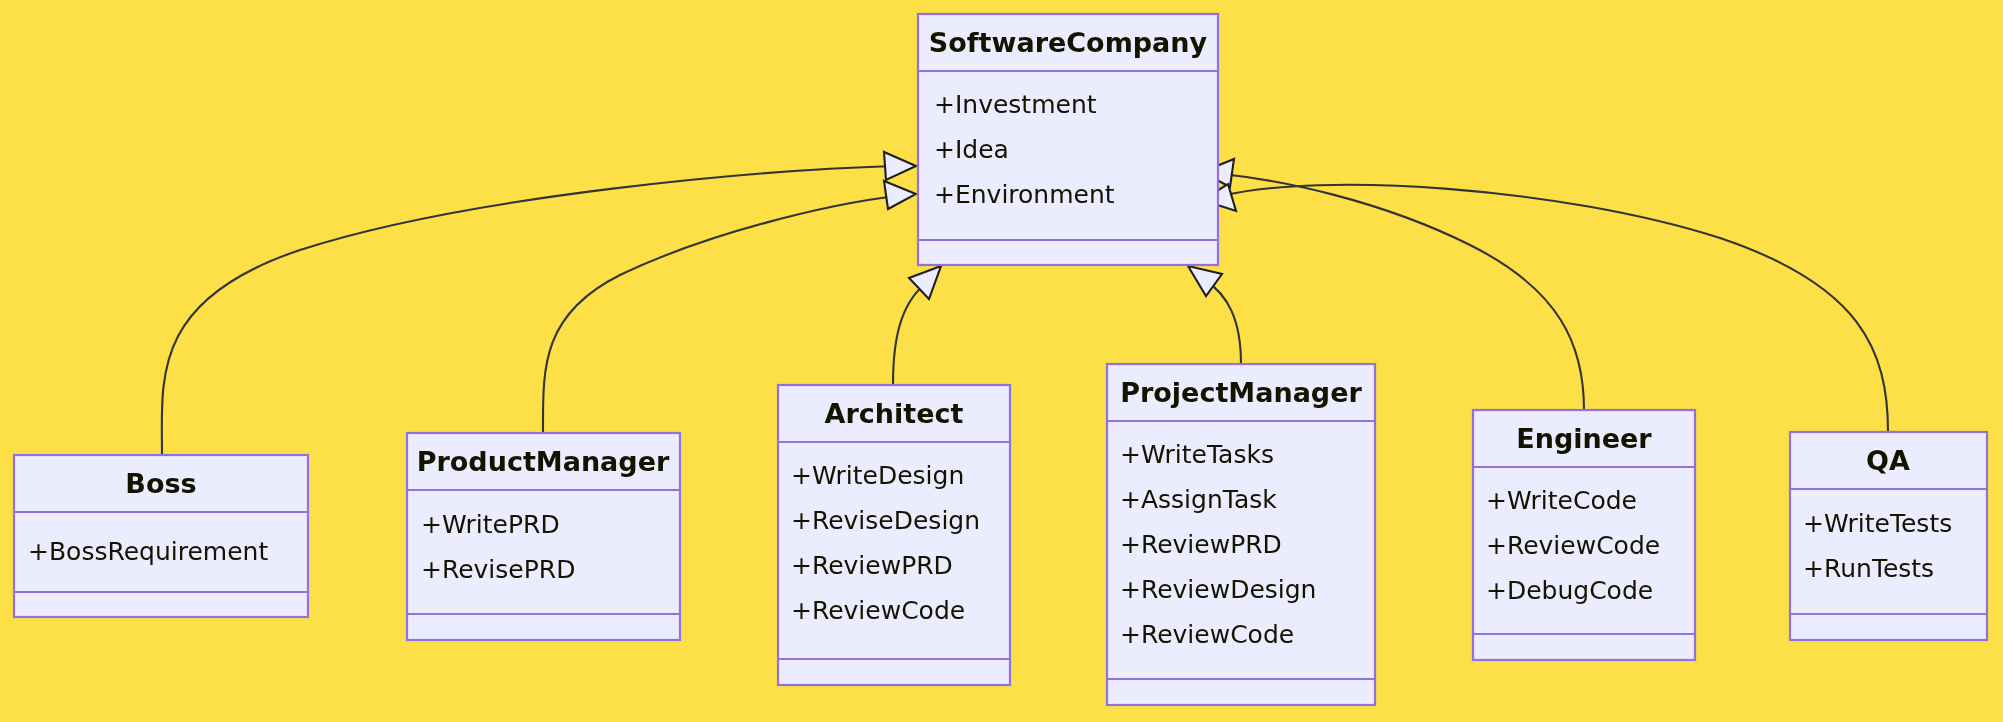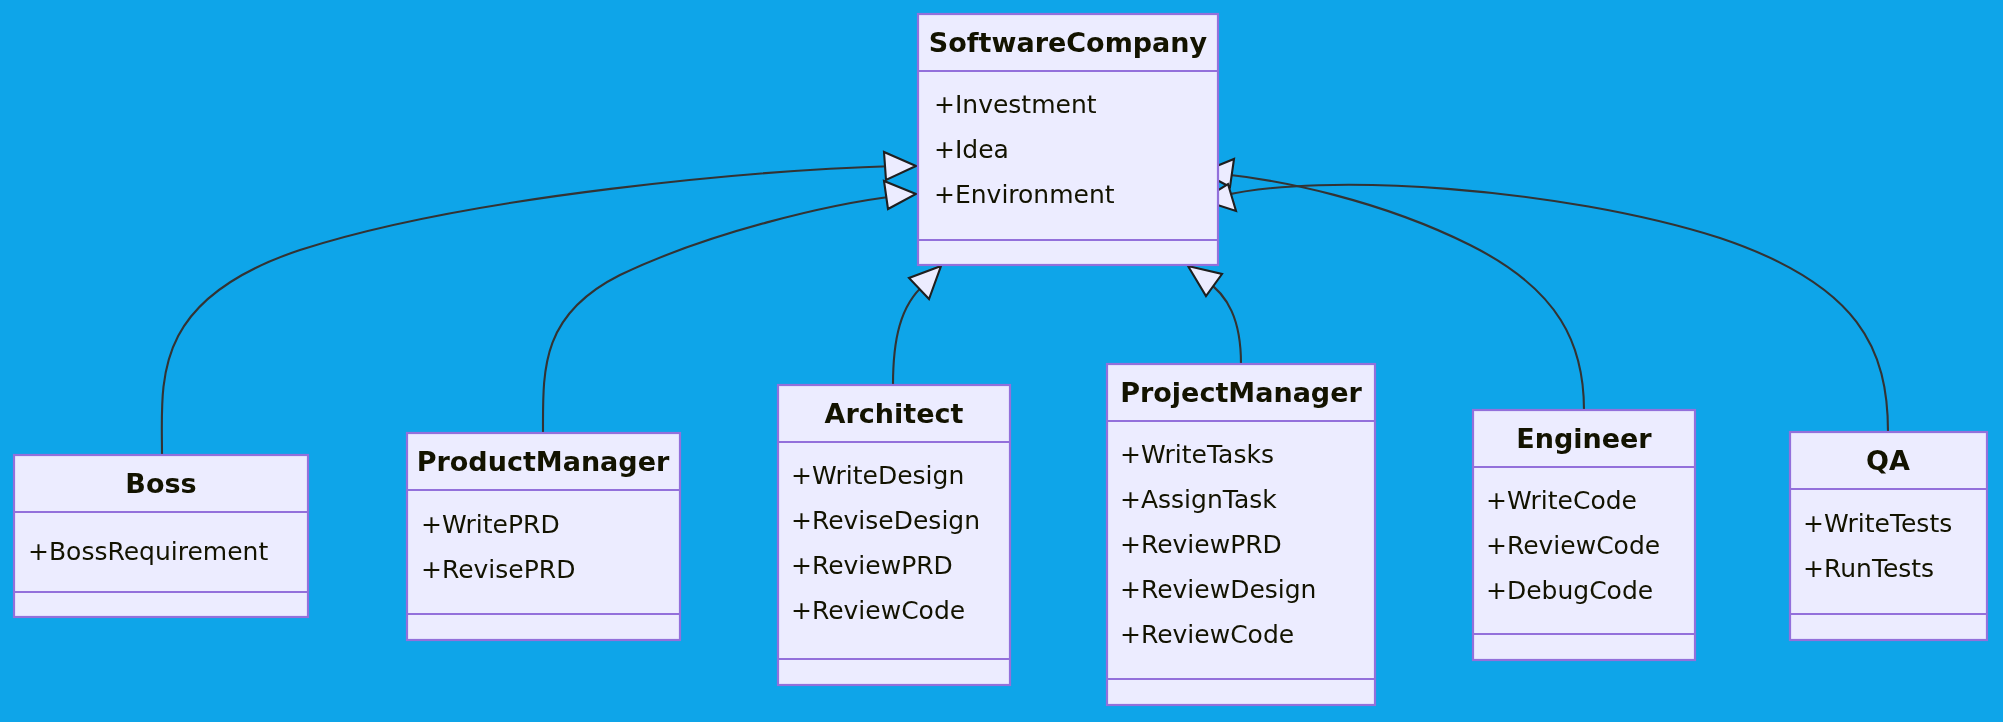--- a/index.html
+++ b/index.html
@@ -10,21 +10,21 @@
   body {
     width: 2003px;
     height: 722px;
     font-family: "DejaVu Sans", "Liberation Sans", sans-serif;
     overflow: hidden;
   }
   #diagram-root {
     position: relative;
     width: 2003px;
     height: 722px;
-    background: #0ea5e9;
+    background: #fde047;
   }
   svg#uml-canvas {
     display: block;
     width: 2003px;
     height: 722px;
   }
   .cls-box {
     fill: #ECECFF;
     stroke: #9370DB;
     stroke-width: 2.2;

